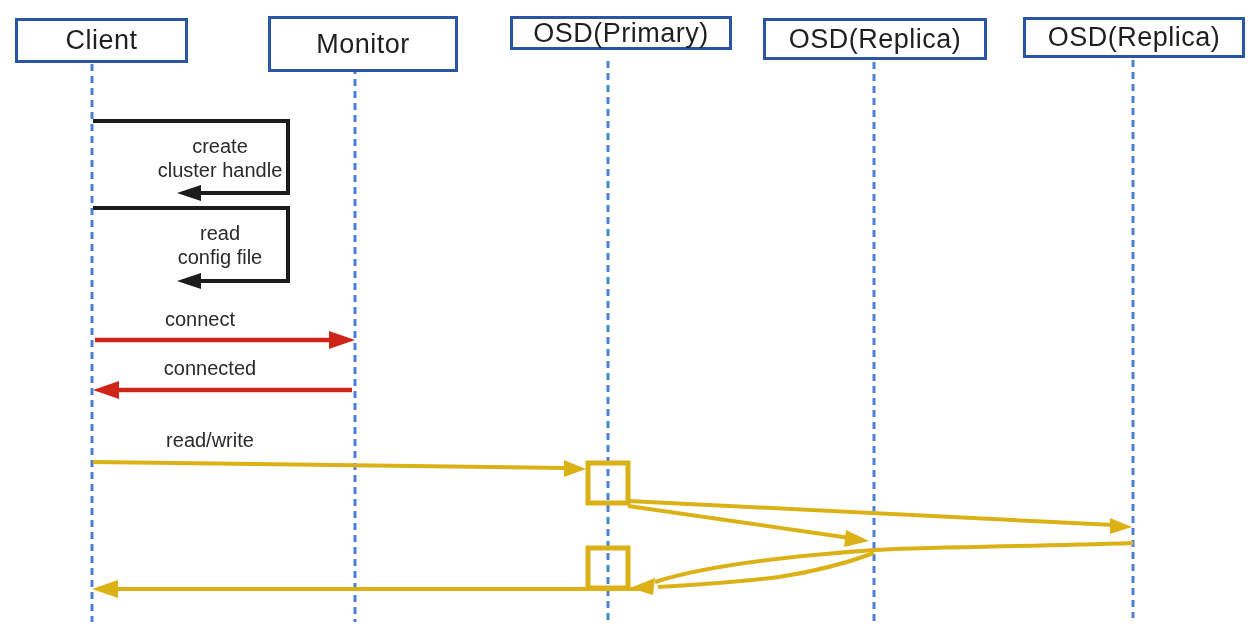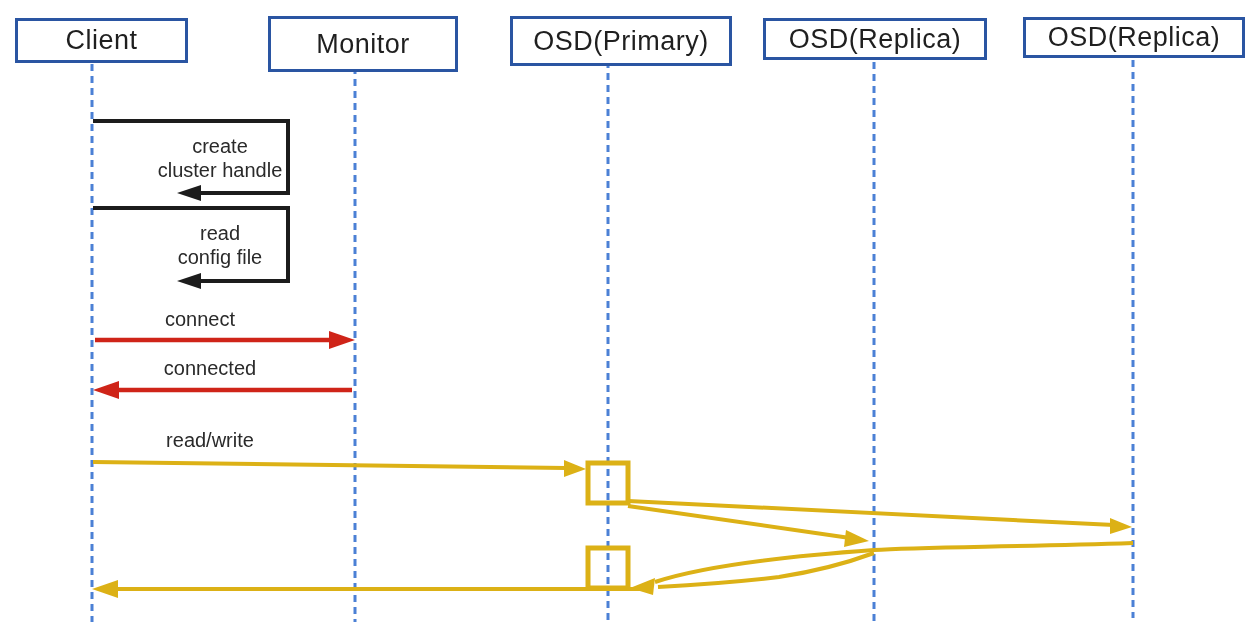--- a/index.html
+++ b/index.html
@@ -88,21 +88,21 @@
     <line class="goldmsg" x1="648" y1="589" x2="116" y2="589"></line>
     <polygon class="goldhead" points="92,589 118,580 118,598"></polygon>
   </svg>
 
   <div class="actor" style="left:15px;  top:18px; width:173px; height:45px;">
     <span>Client</span>
   </div>
   <div class="actor" style="left:268px; top:16px; width:190px; height:56px;">
     <span>Monitor</span>
   </div>
-  <div class="actor" style="left:510px; top:16px; width:222px; height:50px;">
+  <div class="actor" style="left:510px; top:16px; width:222px; height:34px;">
     <span>OSD(Primary)</span>
   </div>
   <div class="actor" style="left:763px; top:18px; width:224px; height:42px;">
     <span>OSD(Replica)</span>
   </div>
   <div class="actor" style="left:1023px; top:17px; width:222px; height:41px;">
     <span>OSD(Replica)</span>
   </div>
 
 </div>

